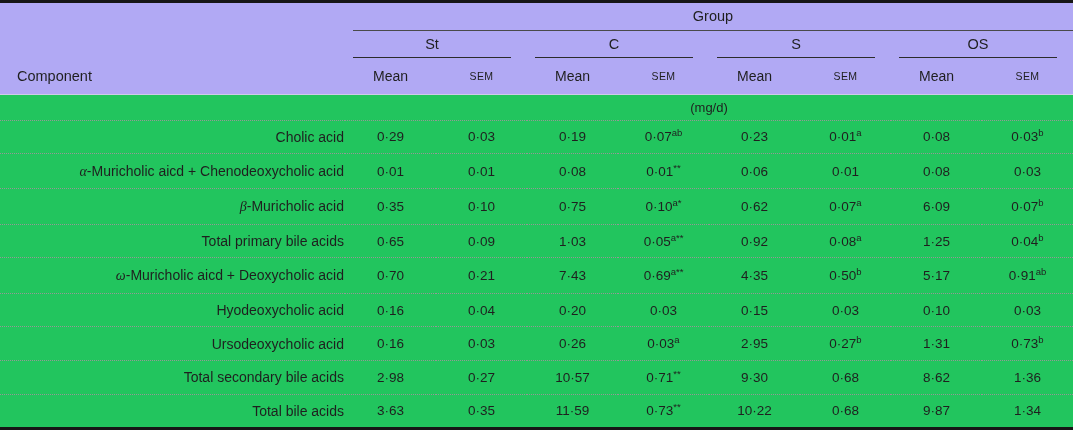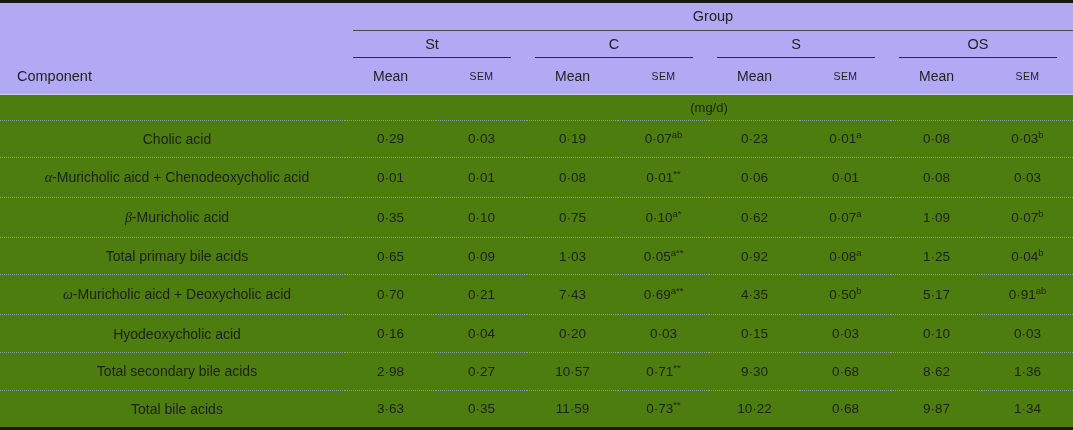--- a/index.html
+++ b/index.html
@@ -1,19 +1,19 @@
 <!DOCTYPE html>
 <html><head>
 <meta charset="utf-8">
 <style>
   html,body { margin:0; padding:0; background:#ffffff; }
   .page {
     width:1073px; height:430px; box-sizing:border-box;
     border-top:3px solid #161616; border-bottom:3px solid #161616;
-    background:#4d7c0f;
+    background:#22c55e;
     font-family:"Liberation Sans", sans-serif;
     color:#1f1f1f;
   }
   table { width:100%; height:100%; border-collapse:collapse; table-layout:fixed; }
   col.col-component { width:345px; }
 
   thead th { background:#b1a9f4; font-weight:400; padding:0; }
   tr.group-row { height:28px; }
   tr.names-row { height:27px; }
   tr.subhead-row { height:36px; }
@@ -29,21 +29,21 @@
   th.mean-th { font-size:14px; text-align:center; vertical-align:middle; }
   th.sem-th  { font-size:10.5px; letter-spacing:0.4px; text-align:center; vertical-align:middle; }
   th.component-th { font-size:14.5px; text-align:left; vertical-align:middle; padding-left:17px; }
   thead tr.subhead-row th { border-bottom:1px solid #cfcbe9; }
 
   tr.unit-row { height:26px;margin-left:46px; }
   tr.unit-row td { font-size:13px; text-align:center; vertical-align:middle; }
 
   tbody td { font-size:13.5px; vertical-align:middle; }
   tr.data-row td { border-top:1px dotted #969696; }
-  td.component-cell { text-align:center; padding-left:10px; font-size:14px; }
+  td.component-cell { text-align:right; padding-left:10px; font-size:14px; }
   td.component-cell i { font-style:italic; font-family:"Liberation Serif", serif; }
   td.value-cell { text-align:center; }
   td.value-cell sup { font-size:9.5px; line-height:0; }
 </style>
 </head>
 <body>
 
 <div class="page">
   <table>
     <colgroup>
@@ -119,21 +119,21 @@
           <td class="value-cell">0·03</td>
         </tr>
         <tr class="data-row">
           <td class="component-cell"><i>β</i>-Muricholic acid</td>
           <td class="value-cell">0·35</td>
           <td class="value-cell">0·10</td>
           <td class="value-cell">0·75</td>
           <td class="value-cell">0·10<sup>a*</sup></td>
           <td class="value-cell">0·62</td>
           <td class="value-cell">0·07<sup>a</sup></td>
-          <td class="value-cell">1·09</td>
+          <td class="value-cell">6·09</td>
           <td class="value-cell">0·07<sup>b</sup></td>
         </tr>
         <tr class="data-row">
           <td class="component-cell">Total primary bile acids</td>
           <td class="value-cell">0·65</td>
           <td class="value-cell">0·09</td>
           <td class="value-cell">1·03</td>
           <td class="value-cell">0·05<sup>a**</sup></td>
           <td class="value-cell">0·92</td>
           <td class="value-cell">0·08<sup>a</sup></td>
@@ -156,20 +156,31 @@
           <td class="value-cell">0·16</td>
           <td class="value-cell">0·04</td>
           <td class="value-cell">0·20</td>
           <td class="value-cell">0·03</td>
           <td class="value-cell">0·15</td>
           <td class="value-cell">0·03</td>
           <td class="value-cell">0·10</td>
           <td class="value-cell">0·03</td>
         </tr>
         <tr class="data-row">
+          <td class="component-cell">Ursodeoxycholic acid</td>
+          <td class="value-cell">0·16</td>
+          <td class="value-cell">0·03</td>
+          <td class="value-cell">0·26</td>
+          <td class="value-cell">0·03<sup>a</sup></td>
+          <td class="value-cell">2·95</td>
+          <td class="value-cell">0·27<sup>b</sup></td>
+          <td class="value-cell">1·31</td>
+          <td class="value-cell">0·73<sup>b</sup></td>
+        </tr>
+        <tr class="data-row">
           <td class="component-cell">Total secondary bile acids</td>
           <td class="value-cell">2·98</td>
           <td class="value-cell">0·27</td>
           <td class="value-cell">10·57</td>
           <td class="value-cell">0·71<sup>**</sup></td>
           <td class="value-cell">9·30</td>
           <td class="value-cell">0·68</td>
           <td class="value-cell">8·62</td>
           <td class="value-cell">1·36</td>
         </tr>

